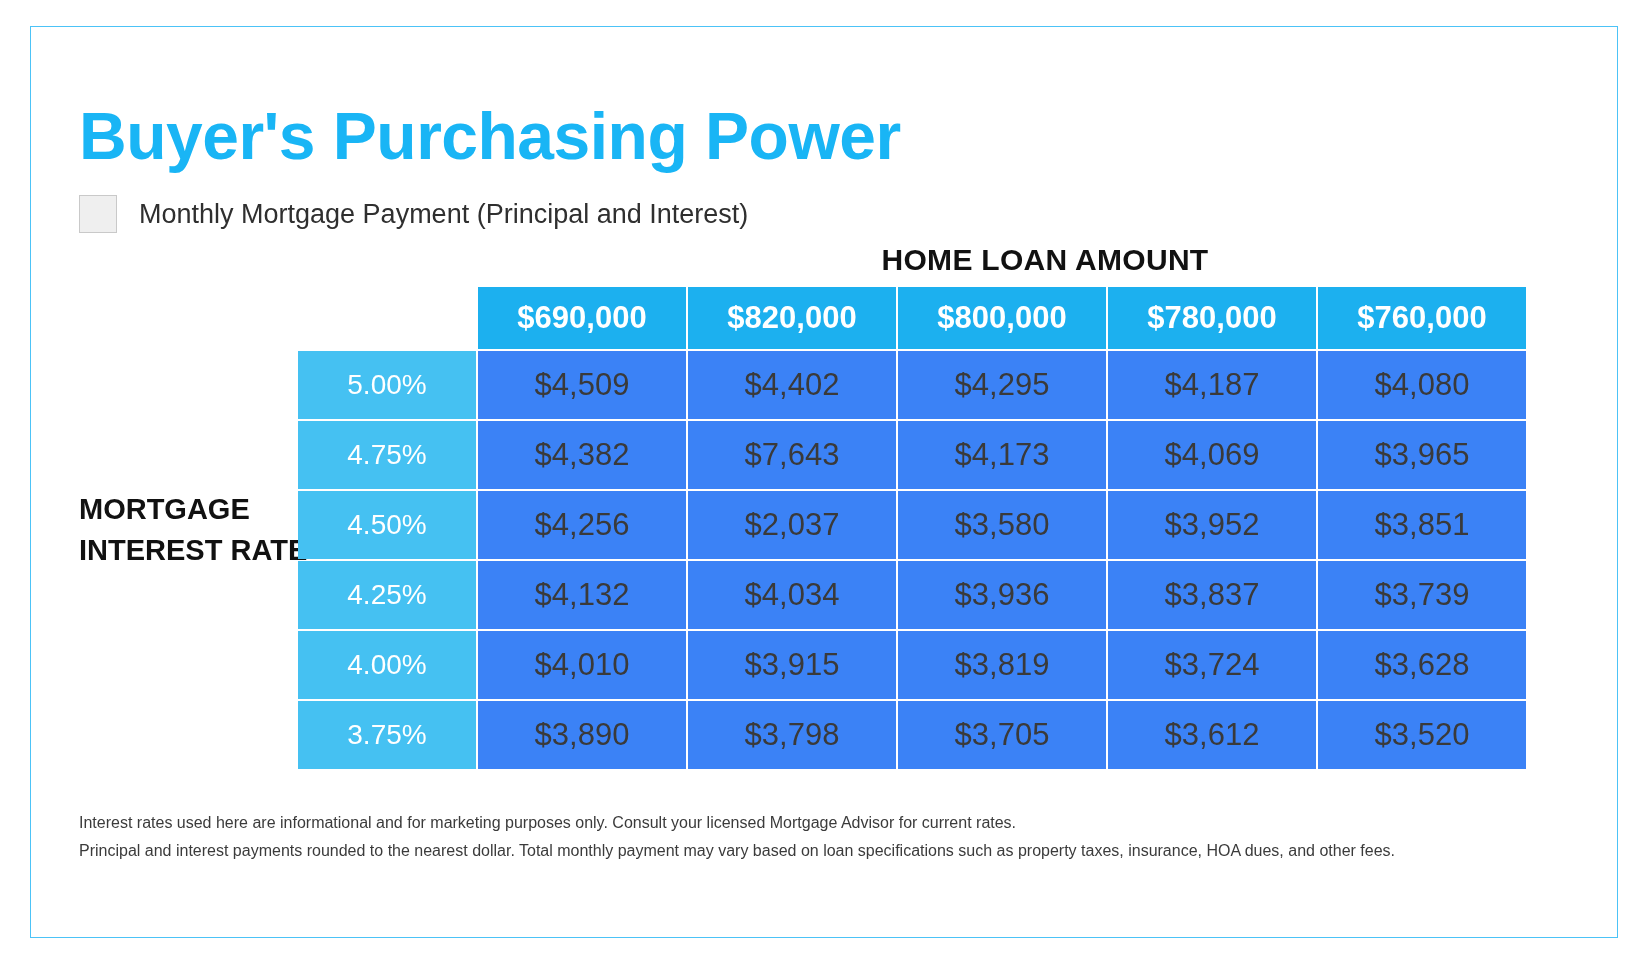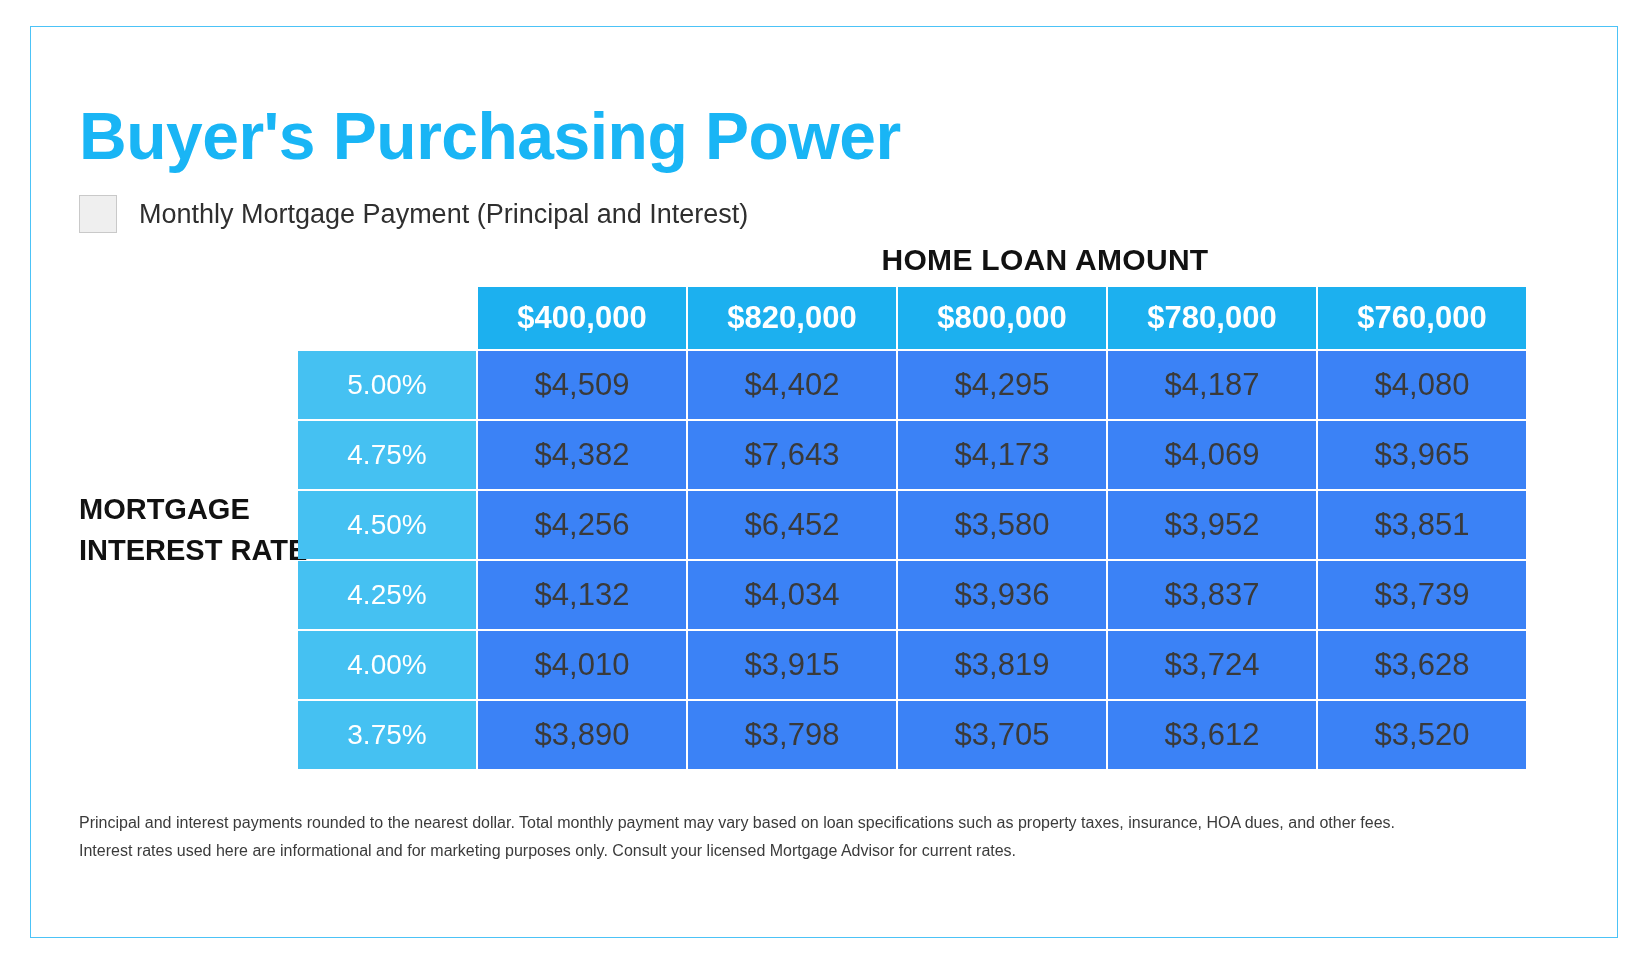--- a/index.html
+++ b/index.html
@@ -146,21 +146,21 @@
     <span class="legend-label">Monthly Mortgage Payment (Principal and Interest)</span>
   </div>
 
   <div class="col-header-title">HOME LOAN AMOUNT</div>
   <div class="row-header-title">MORTGAGE INTEREST RATE</div>
 
   <table class="matrix">
     <thead>
       <tr>
         <th class="corner"></th>
-        <th class="col-head">$400,000</th>
+        <th class="col-head">$690,000</th>
         <th class="col-head">$820,000</th>
         <th class="col-head">$800,000</th>
         <th class="col-head">$780,000</th>
         <th class="col-head">$760,000</th>
       </tr>
     </thead>
     <tbody>
       <tr>
         <td class="row-head">5.00%</td>
         <td class="cell">$4,509</td>
@@ -173,21 +173,21 @@
         <td class="row-head">4.75%</td>
         <td class="cell">$4,382</td>
         <td class="cell">$7,643</td>
         <td class="cell">$4,173</td>
         <td class="cell">$4,069</td>
         <td class="cell">$3,965</td>
       </tr>
       <tr>
         <td class="row-head">4.50%</td>
         <td class="cell">$4,256</td>
-        <td class="cell">$6,452</td>
+        <td class="cell">$2,037</td>
         <td class="cell">$3,580</td>
         <td class="cell">$3,952</td>
         <td class="cell">$3,851</td>
       </tr>
       <tr>
         <td class="row-head">4.25%</td>
         <td class="cell">$4,132</td>
         <td class="cell">$4,034</td>
         <td class="cell">$3,936</td>
         <td class="cell">$3,837</td>
@@ -206,17 +206,17 @@
         <td class="cell">$3,890</td>
         <td class="cell">$3,798</td>
         <td class="cell">$3,705</td>
         <td class="cell">$3,612</td>
         <td class="cell">$3,520</td>
       </tr>
     </tbody>
   </table>
 
   <div class="footnotes">
+    <div>Interest rates used here are informational and for marketing purposes only. Consult your licensed Mortgage Advisor for current rates.</div>
     <div>Principal and interest payments rounded to the nearest dollar. Total monthly payment may vary based on loan specifications such as property taxes, insurance, HOA dues, and other fees.</div>
-    <div>Interest rates used here are informational and for marketing purposes only. Consult your licensed Mortgage Advisor for current rates.</div>
   </div>
 
 </div>
 
 </body></html>

